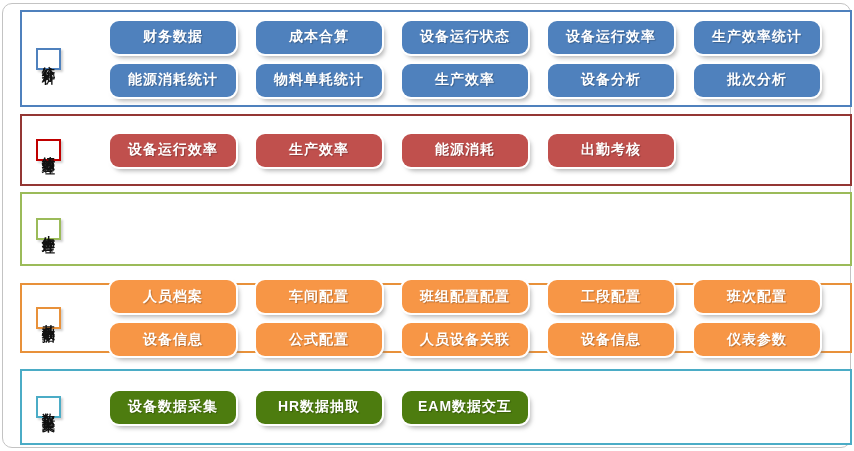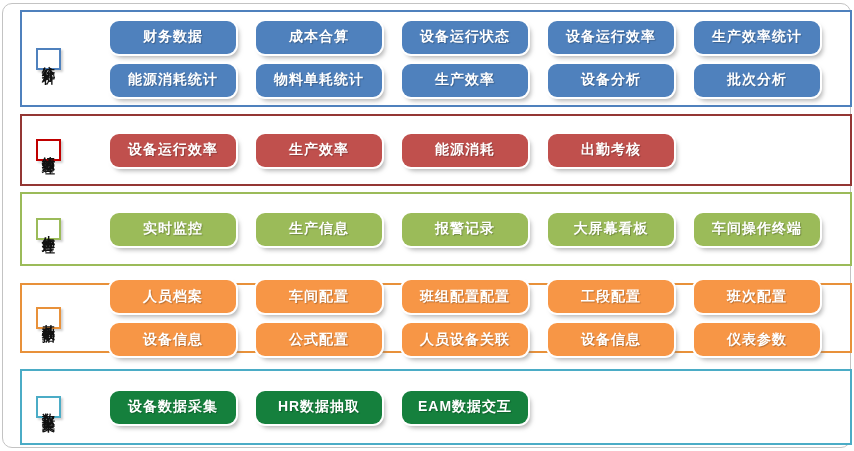--- a/index.html
+++ b/index.html
@@ -82,21 +82,21 @@
   
   .band-prod { top: 192px; height: 74px; border-color: #9bbb59; }
   .band-prod .btn    { background: #9bbb59; }
   .band-prod .vlabel { border-color: #9bbb59; }
   
   .band-base { top: 283px; height: 70px; border-color: #e8913a; text-decoration: underline; }
   .band-base .btn    { background: #f79646; }
   .band-base .vlabel { border-color: #e8913a; }
   
   .band-coll { top: 369px; height: 76px; border-color: #4bacc6; }
-  .band-coll .btn    { background: #15803d; }
+  .band-coll .btn    { background: #4d7c0f; }
   .band-coll .vlabel { border-color: #4bacc6; }
 </style>
 </head>
 <body>
 
 <div class="canvas">
   <div class="frame"></div>
 
   <section class="band band-stat">
     <div class="vlabel">统计分析</div>
@@ -119,27 +119,20 @@
     <div class="grid">
       <div class="btn">设备运行效率</div>
       <div class="btn">生产效率</div>
       <div class="btn">能源消耗</div>
       <div class="btn">出勤考核</div>
     </div>
   </section>
 
   <section class="band band-prod">
     <div class="vlabel">生产管理</div>
-    <div class="grid">
-      <div class="btn">实时监控</div>
-      <div class="btn">生产信息</div>
-      <div class="btn">报警记录</div>
-      <div class="btn">大屏幕看板</div>
-      <div class="btn">车间操作终端</div>
-    </div>
   </section>
 
   <section class="band band-base">
     <div class="vlabel">基础数据</div>
     <div class="grid">
       <div class="btn">人员档案</div>
       <div class="btn">车间配置</div>
       <div class="btn">班组配置配置</div>
       <div class="btn">工段配置</div>
       <div class="btn">班次配置</div>

